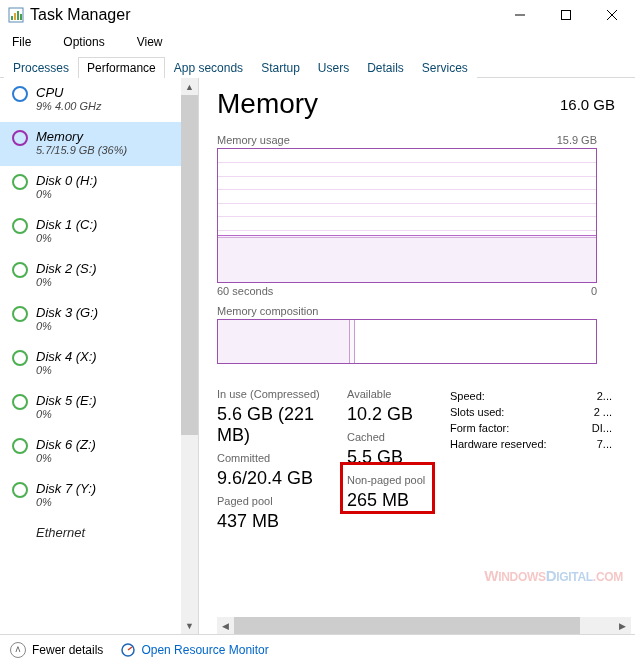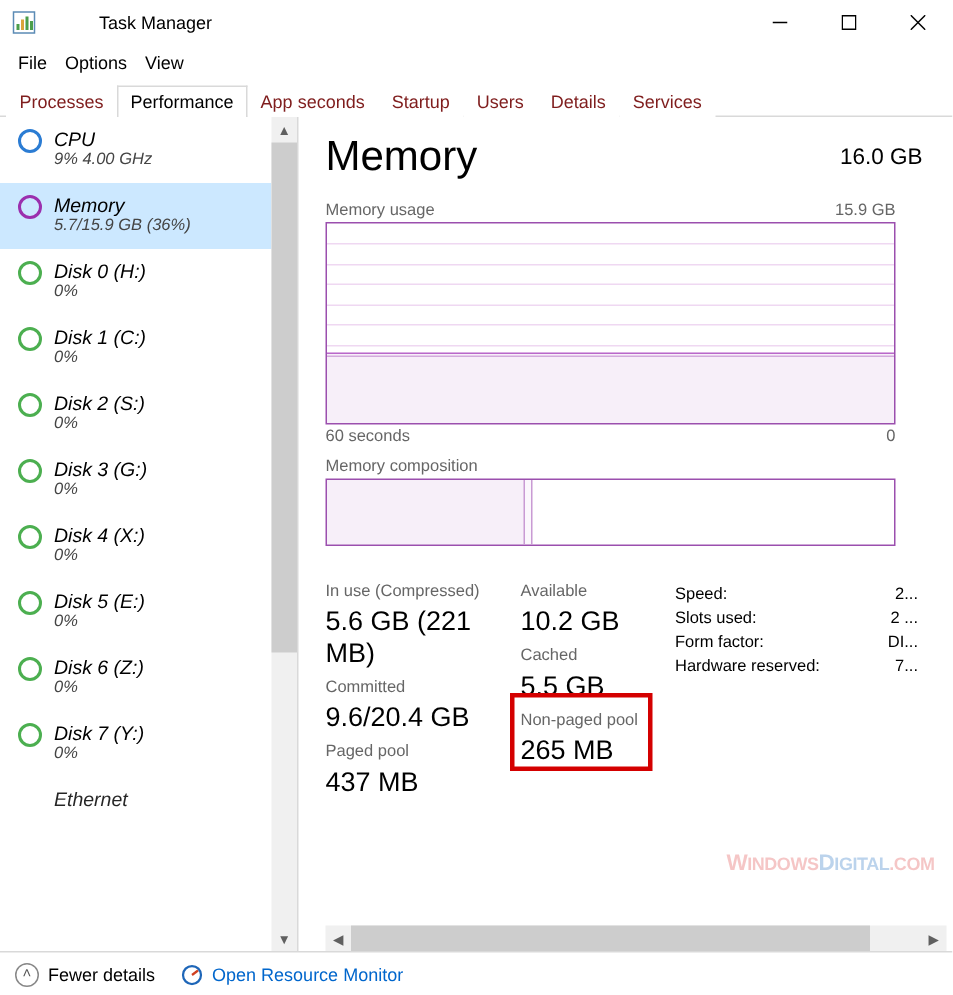--- a/index.html
+++ b/index.html
@@ -1,31 +1,31 @@
 <!DOCTYPE html>
 <html><head>
 <meta charset="utf-8">
 <style>
   * { box-sizing: border-box; margin: 0; padding: 0; font-family: "Segoe UI", Arial, sans-serif; }
   body { width: 635px; height: 663px; background: #fff; overflow: hidden; font-size: 12px; color: #000; }
 
   .titlebar { height: 30px; display: flex; align-items: center; padding-left: 8px; border-bottom: 0; }
   .titlebar .app-icon { width: 16px; height: 16px; margin-right: 6px; display: inline-block; }
-  .titlebar .title { font-size: 12px; flex: 1; margin-left: 36px; }
+  .titlebar .title { font-size: 16px; flex: 1; }
   .winbtns { display: flex; }
   .winbtn { width: 46px; height: 30px; display: flex; align-items: center; justify-content: center; }
   .winbtn svg { stroke: #000; }
 
-  .menubar { display: flex; padding: 3px 6px; gap: 0; }
+  .menubar { display: flex; padding: 3px 6px; gap: 20px; }
   .menubar span { padding: 2px 6px; font-size: 12px; }
 
   .tabs { display: flex; border-bottom: 1px solid #d9d9d9; padding-left: 4px; margin-top: 2px; }
   .tab { padding: 3px 8px; font-size: 12px; border: 1px solid transparent; border-bottom: none; position: relative; top: 1px; background: #fff; }
   .tab.active { border-color: #d9d9d9; background: #fff; z-index: 2; }
-  .tab:not(.active) { border-color: transparent; color: #7f1d1d; }
+  .tab:not(.active) { border-color: transparent; color: #0c4a6e; }
 
   .content { display: flex; height: 556px; }
   .sidebar-wrap { width: 199px; border-right: 1px solid #d9d9d9; display:flex;font-style:italic; }
   .sidebar { flex:1; overflow: hidden; }
   .side-item { display: flex; align-items: flex-start; padding: 7px 8px 7px 12px; gap: 8px; min-height: 44px; }
   .side-item.selected { background: #cce8ff; }
   .ring { width: 16px; height: 16px; border-radius: 50%; border: 2px solid; flex-shrink: 0; margin-top: 1px; }
   .ring.blue { border-color: #2b7cd3; }
   .ring.purple { border-color: #9b2fae; }
   .ring.green { border-color: #4caf50; }

